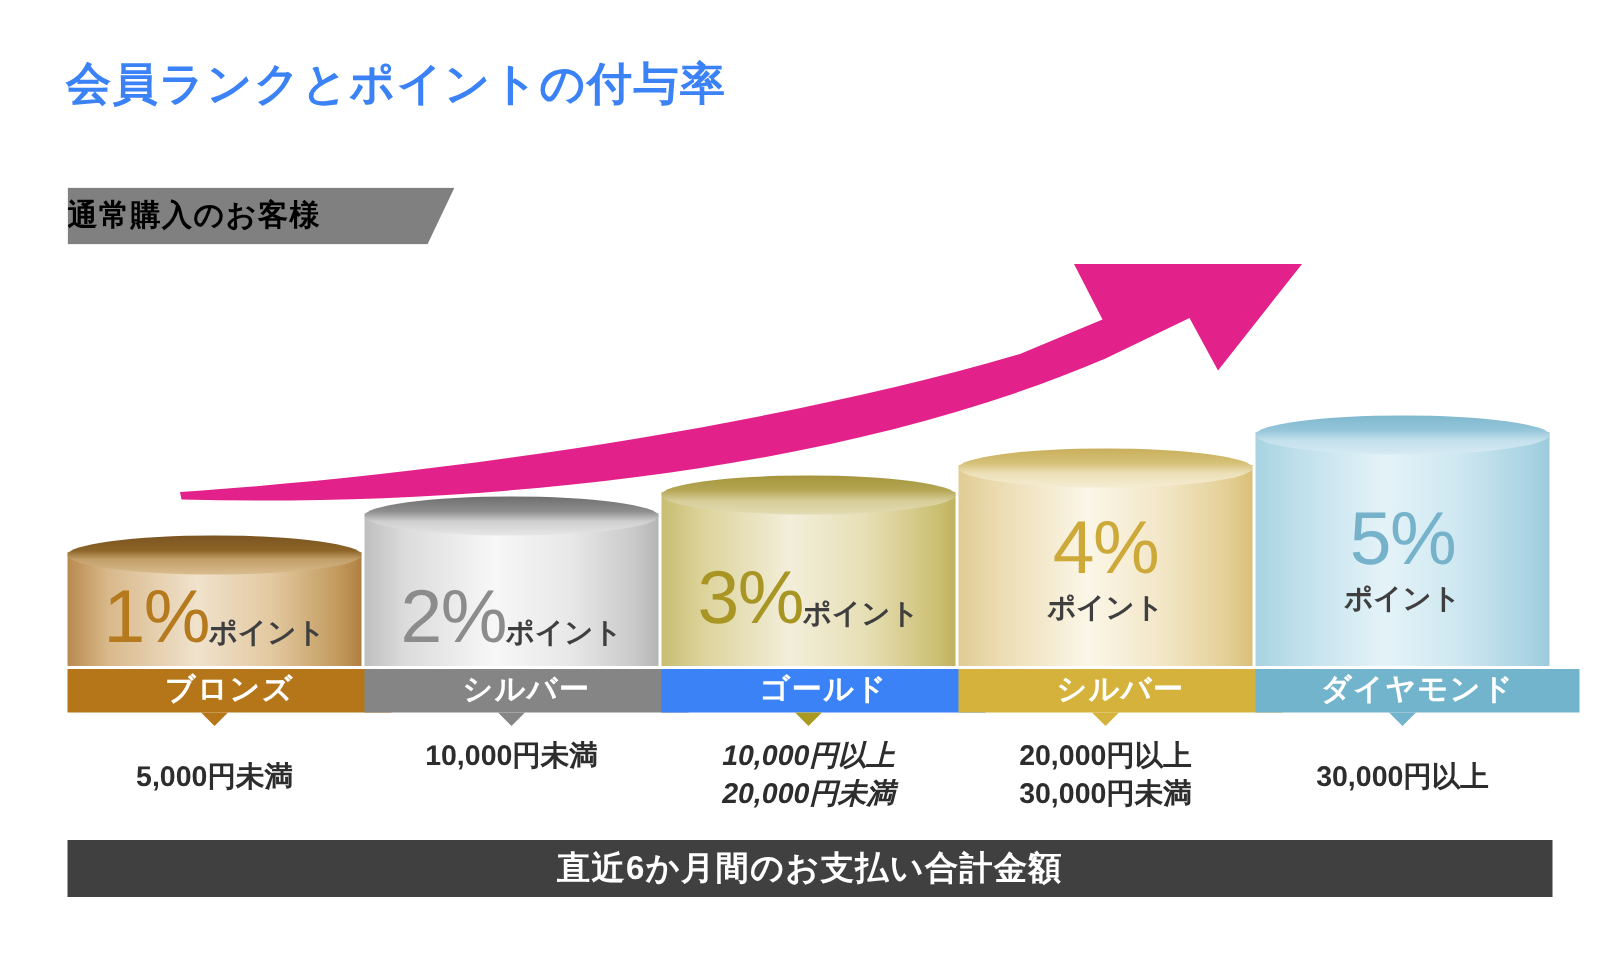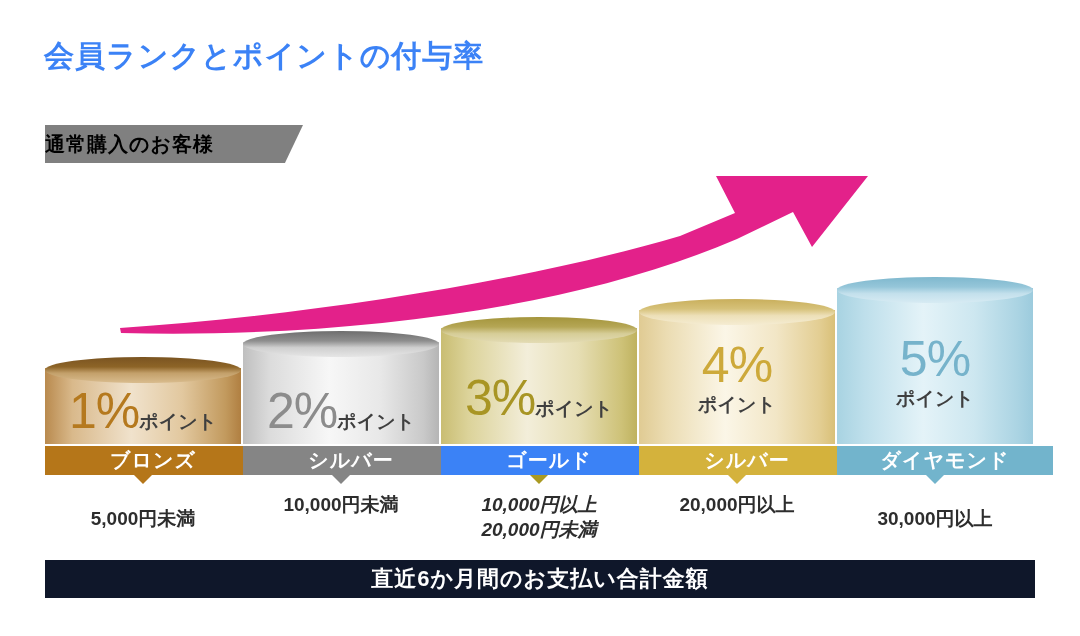--- a/index.html
+++ b/index.html
@@ -72,21 +72,21 @@
   .range{
     position:absolute;width:210px;
     text-align:center;color:#2d2d2d;
     font-size:19px;font-weight:bold;line-height:25px;
     white-space:nowrap;
   }
 
   
   .footer{
     position:absolute;left:45px;top:560px;width:990px;height:38px;
-    background:#0f172a;color:#ffffff;
+    background:#404040;color:#ffffff;
     font-size:22px;font-weight:bold;line-height:38px;
     text-align:center;letter-spacing:1px;white-space:nowrap;
   }
 </style>
 </head>
 <body>
 
 <div id="stage">
 
   <div class="title">会員ランクとポイントの付与率</div>
@@ -168,20 +168,21 @@
     </div>
     <div class="pct-wrap" style="top:336px;">
       <span class="pct-num" style="color:#CDA93A;">4%</span>
       <span class="pct-unit-block">ポイント</span>
     </div>
     <div class="tierbar" style="background:#D4B23C;">シルバー</div>
     <div class="tiertri" style="left:89px;border-top:9px solid #D4B23C;"></div>
   </div>
   <div class="range" style="left:632px;top:492px;">
     <div>20,000円以上</div>
+    <div>30,000円未満</div>
   </div>
 
   <div class="col" style="left:837px;">
     <div class="cyl-shadow" style="top:286px;"></div>
     <div class="cyl" style="top:288px;height:156px;">
       <div class="cyl-body" style="background:linear-gradient(to right,#A8D3E2 0%,#BEDFEB 14%,#E4F3F8 44%,#CDE7F0 70%,#ABD4E3 92%,#9CCBDD 100%);"></div>
       <div class="cyl-top" style="top:-11px;background:linear-gradient(to bottom,#7FB8CE 0%,#95C6D9 38%,#C3E0EC 64%,#D7EBF3 100%);"></div>
     </div>
     <div class="pct-wrap" style="top:330px;">
       <span class="pct-num" style="color:#76B3CB;">5%</span>

